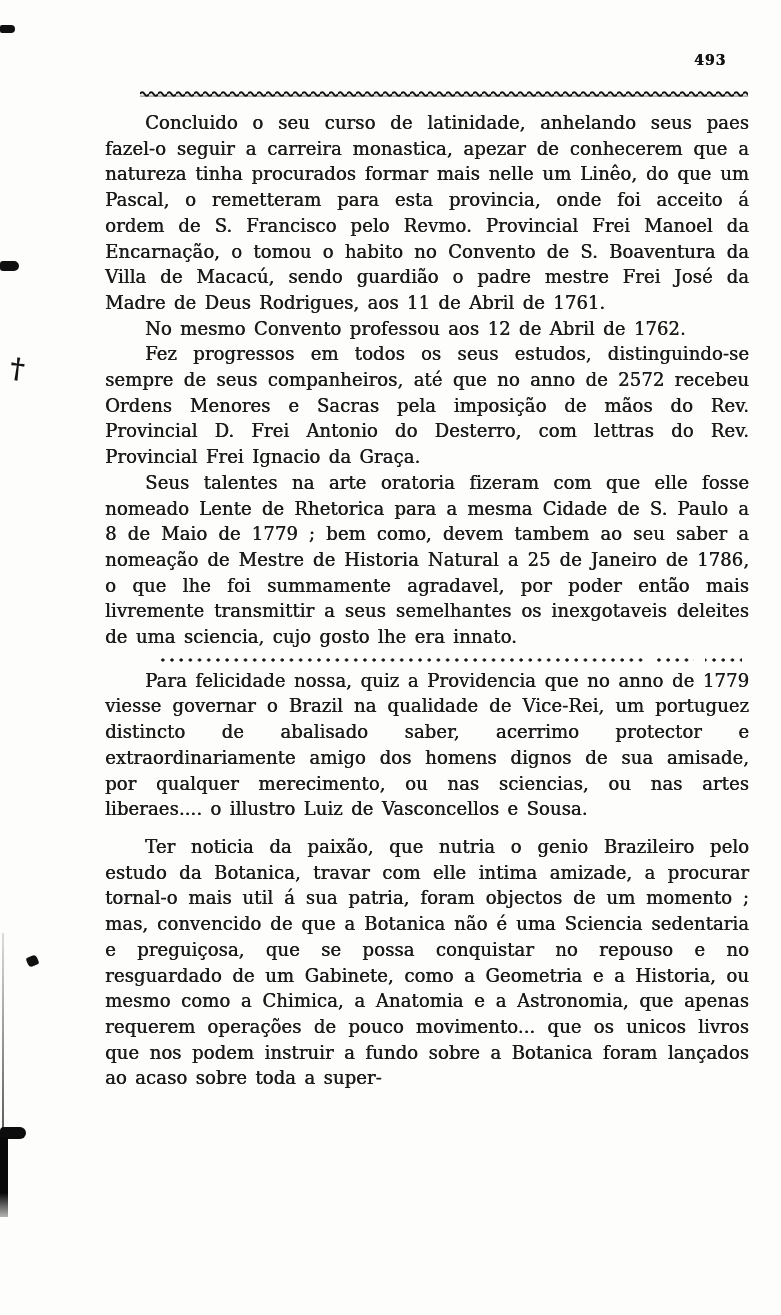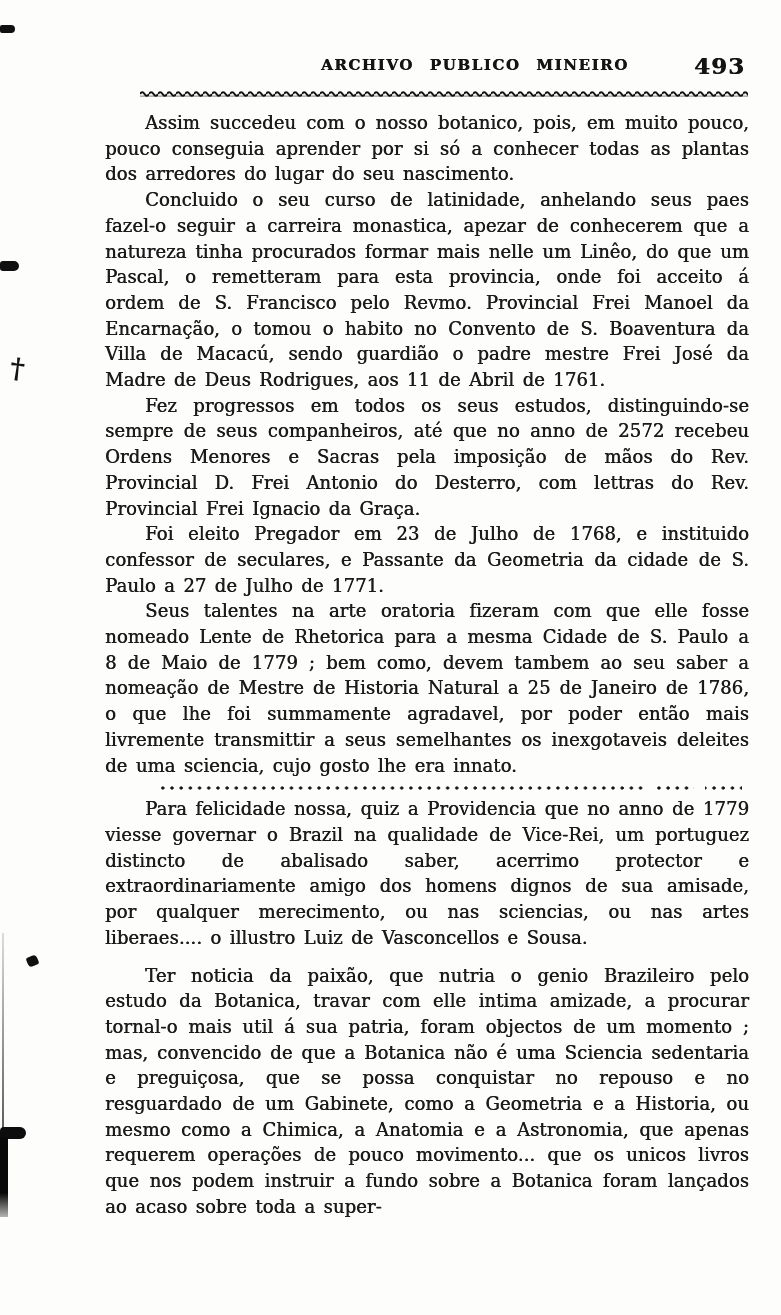--- a/index.html
+++ b/index.html
@@ -20,21 +20,21 @@
   .running-head-title {
     position: absolute; top: 56px; left: 321px;
     font-size: 15px; font-weight: bold;
     letter-spacing: 1.6px; word-spacing: 9px;
     color: #141414;
     text-shadow: 0.4px 0 0 currentColor;
     white-space: nowrap;
   }
   .running-head-page {
     position: absolute; top: 52px; left: 694px;
-    font-size: 23px; font-weight: bold;
+    font-size: 14px; font-weight: bold;
     letter-spacing: 1px; color: #141414;
     text-shadow: 0.4px 0 0 currentColor;
   }
   .header-rule {
     position: absolute; top: 84px; left: 140px;
     width: 608px; height: 10px;
   }
 
   
   .text-block {
@@ -80,40 +80,38 @@
   .ink-bar-bottom {
     top: 1137px; left: 0; width: 8px; height: 80px;
     background: linear-gradient(to bottom, #090909 70%, rgba(12,12,12,0.3));
   }
 </style>
 </head>
 <body>
 
 <div class="page">
 
-  <div class="running-head-title">ARCHIVO PUBLICO MINEIRO</div>
   <div class="running-head-page">493</div>
 
   <div class="header-rule">
     <svg width="608" height="10" viewBox="0 0 608 10" aria-hidden="true">
       <defs>
         <pattern id="wv" width="9" height="10" patternUnits="userSpaceOnUse">
           <path d="M0 5 Q 2.25 1.6 4.5 5 T 9 5" fill="none" stroke="#131313" stroke-width="2.1"></path>
         </pattern>
       </defs>
       <rect x="0" y="0" width="608" height="10" fill="url(#wv)"></rect>
       <rect x="0" y="6.6" width="608" height="1" fill="#131313" opacity="0.55"></rect>
     </svg>
   </div>
 
   <div class="text-block">
-    <p>Assim succedeu com o nosso botanico, pois, em muito pouco, pouco conseguia aprender por si só a conhecer todas as plantas dos arredores do lugar do seu nascimento.</p>
     <p>Concluido o seu curso de latinidade, anhelando seus paes fazel-o seguir a carreira monastica, apezar de conhecerem que a natureza tinha procurados formar mais nelle um Linêo, do que um Pascal, o remetteram para esta provincia, onde foi acceito á ordem de S. Francisco pelo Revmo. Provincial Frei Manoel da Encarnação, o tomou o habito no Convento de S. Boaventura da Villa de Macacú, sendo guardião o padre mestre Frei José da Madre de Deus Rodrigues, aos 11 de Abril de 1761.</p>
+    <p>No mesmo Convento professou aos 12 de Abril de 1762.</p>
     <p>Fez progressos em todos os seus estudos, distinguindo-se sempre de seus companheiros, até que no anno de 2572 recebeu Ordens Menores e Sacras pela imposição de mãos do Rev. Provincial D. Frei Antonio do Desterro, com lettras do Rev. Provincial Frei Ignacio da Graça.</p>
-    <p>Foi eleito Pregador em 23 de Julho de 1768, e instituido confessor de seculares, e Passante da Geometria da cidade de S. Paulo a 27 de Julho de 1771.</p>
     <p>Seus talentes na arte oratoria fizeram com que elle fosse nomeado Lente de Rhetorica para a mesma Cidade de S. Paulo a 8 de Maio de 1779 ; bem como, devem tambem ao seu saber a nomeação de Mestre de Historia Natural a 25 de Janeiro de 1786, o que lhe foi summamente agradavel, por poder então mais livremente transmittir a seus semelhantes os inexgotaveis deleites de uma sciencia, cujo gosto lhe era innato.</p>
 
     <div class="dotted-separator"></div>
 
     <p>Para felicidade nossa, quiz a Providencia que no anno de 1779 viesse governar o Brazil na qualidade de Vice-Rei, um portuguez distincto de abalisado saber, acerrimo protector e extraordinariamente amigo dos homens dignos de sua amisade, por qualquer merecimento, ou nas sciencias, ou nas artes liberaes.... o illustro Luiz de Vasconcellos e Sousa.</p>
     <p class="gap-above">Ter noticia da paixão, que nutria o genio Brazileiro pelo estudo da Botanica, travar com elle intima amizade, a procurar tornal-o mais util á sua patria, foram objectos de um momento ; mas, convencido de que a Botanica não é uma Sciencia sedentaria e preguiçosa, que se possa conquistar no repouso e no resguardado de um Gabinete, como a Geometria e a Historia, ou mesmo como a Chimica, a Anatomia e a Astronomia, que apenas requerem operações de pouco movimento... que os unicos livros que nos podem instruir a fundo sobre a Botanica foram lançados ao acaso sobre toda a super-</p>
   </div>
 
   <div class="artifact ink-blot-top"></div>
   <div class="artifact ink-blot-mid"></div>

